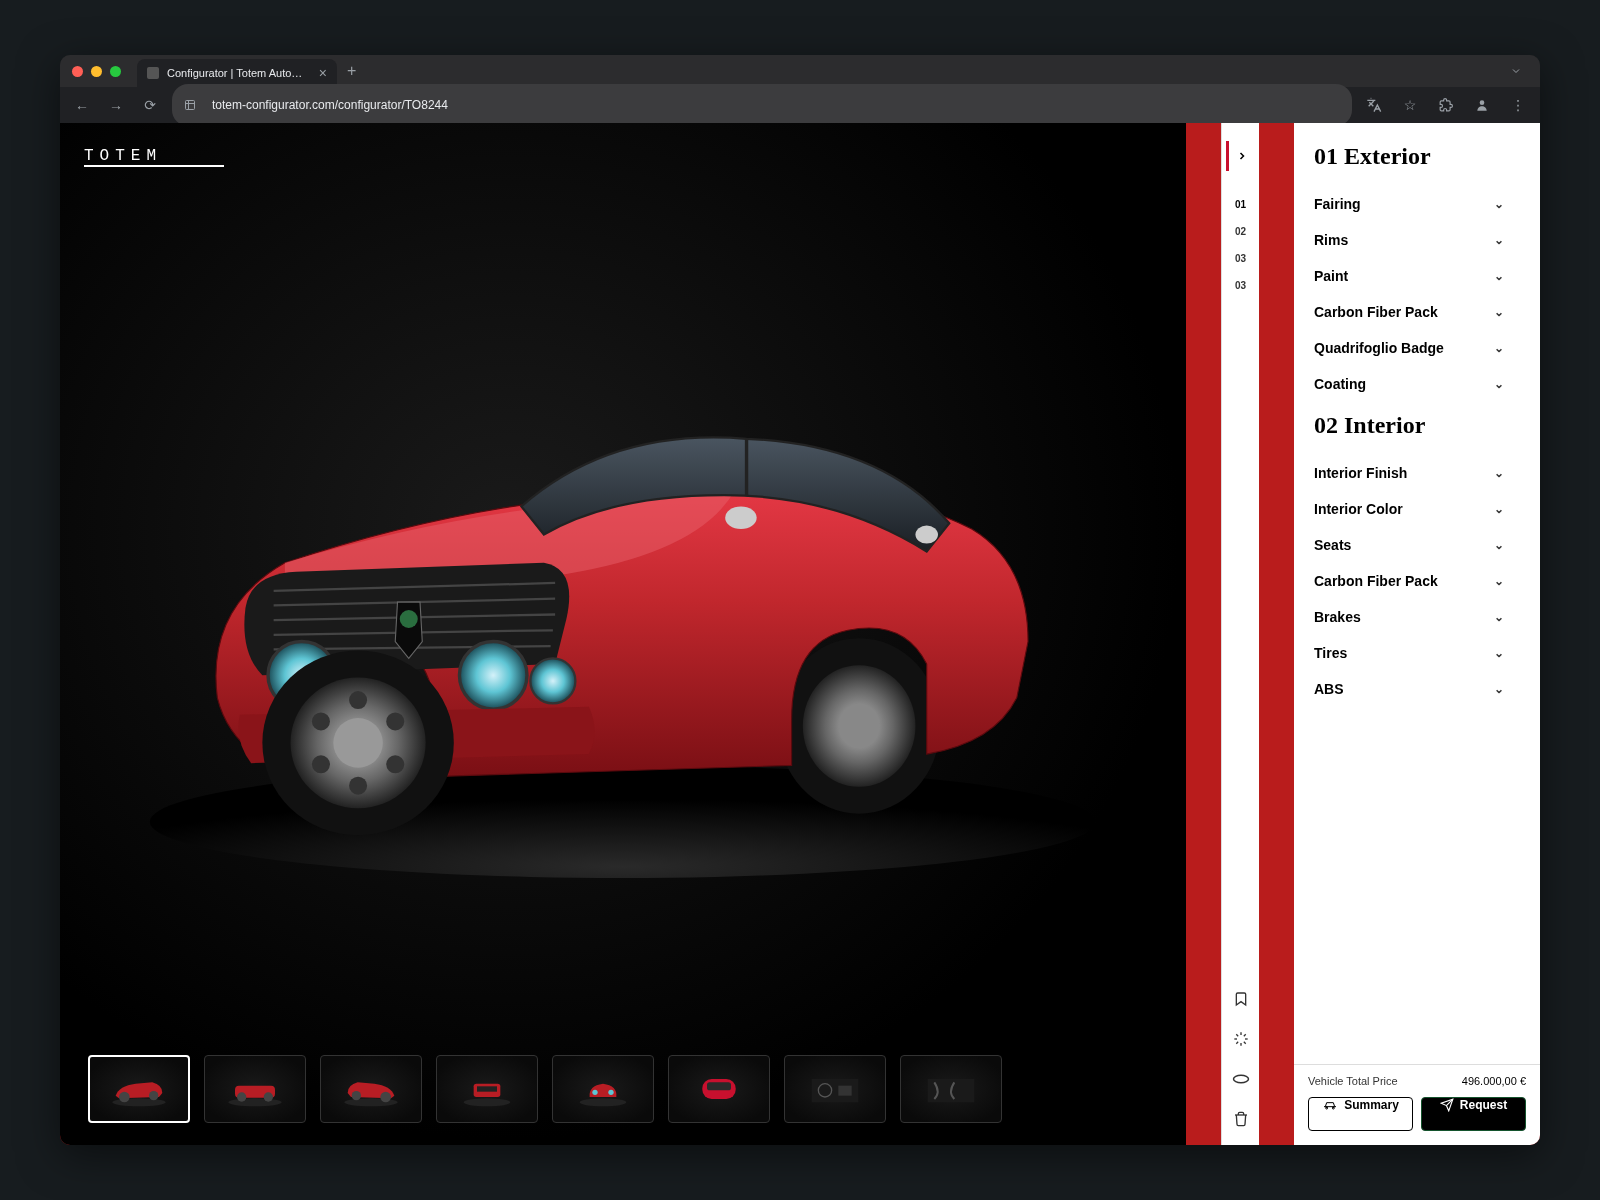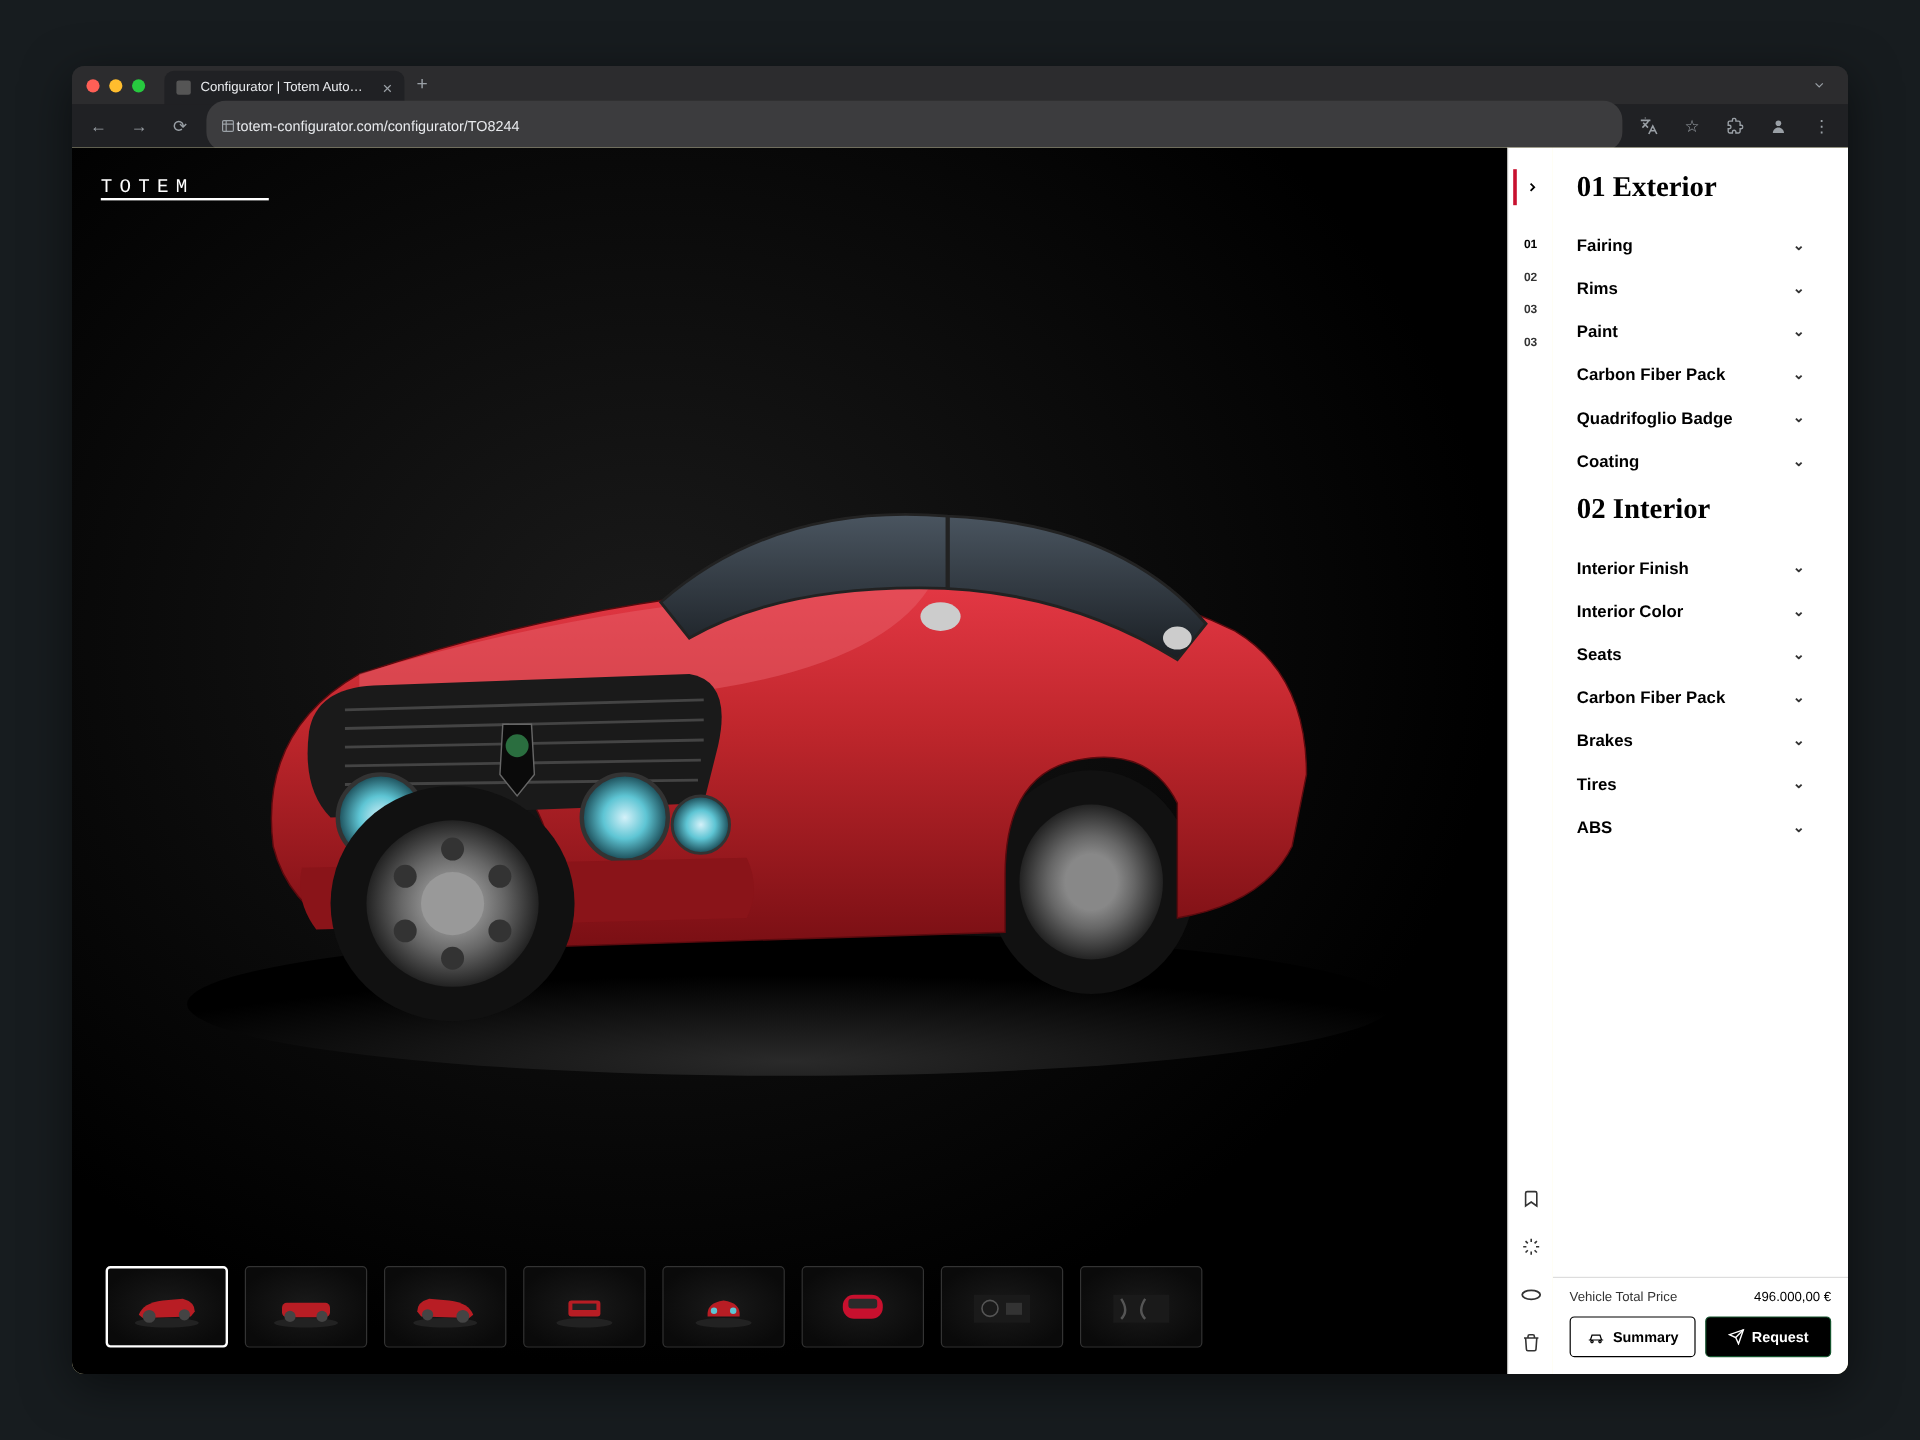--- a/index.html
+++ b/index.html
@@ -64,29 +64,30 @@
 .addr-bar {
   flex: 1;
   background: #3c3c3e;
   border-radius: 16px;
   height: 42px;
   display: flex;
   align-items: center;
   padding: 0 12px;
   color: #e8eaed;
   font-size: 12px;
-  gap: 1px;
+  gap: 16px;
 }
 .addr-right-icons { display: flex; gap: 12px; }
 .viewport {
   flex: 1;
   display: flex;
-  background: #fef9c3;
+  background: #b91c1c;
   position: relative;
   overflow: hidden;
+  gap: 35px;
 }
 .left-panel {
   flex: 1;
   position: relative;
   display: flex;
   flex-direction: column;
   background: radial-gradient(ellipse at 40% 40%, #1a1a1a 0%, #000 70%);
 }
 .logo {
   position: absolute;
@@ -209,21 +210,20 @@
 .price-label { color: #333; }
 .price-value { font-weight: 400; color: #000; }
 .btn-row { display: flex; gap: 8px; }
 .btn {
   flex: 1;
   height: 34px;
   border-radius: 4px;
   font-size: 12px;
   font-weight: 600;
   display: flex;
-  align-items: center;
   justify-content: center;
   gap: 6px;
   cursor: pointer;
 }
 .btn-outline { background: #fff; border: 1px solid #000; color: #000; }
 .btn-solid { background: #000; border: 1px solid #14532d; color: #fff; }
 </style>
 </head>
 <body>
 

